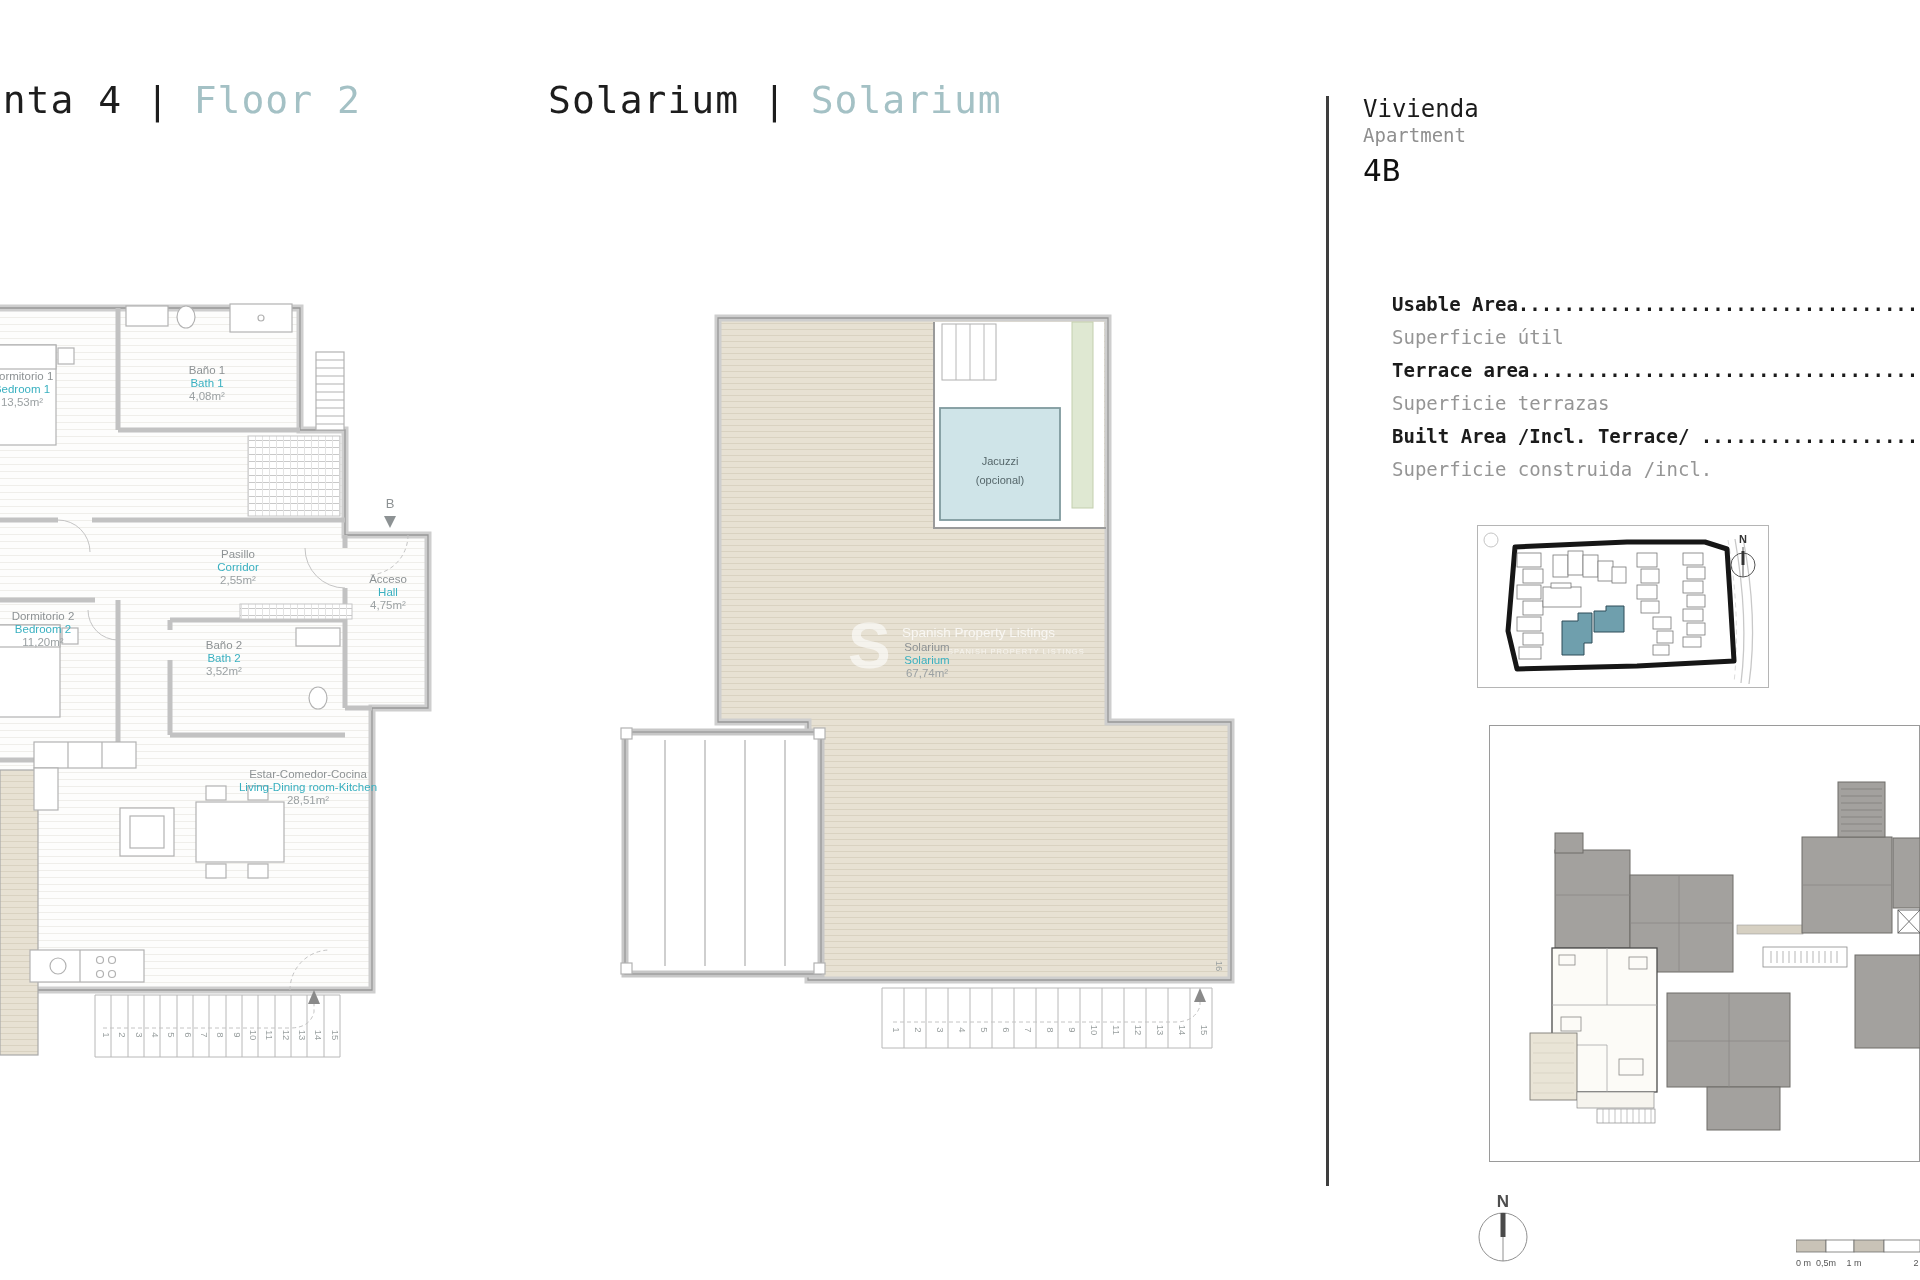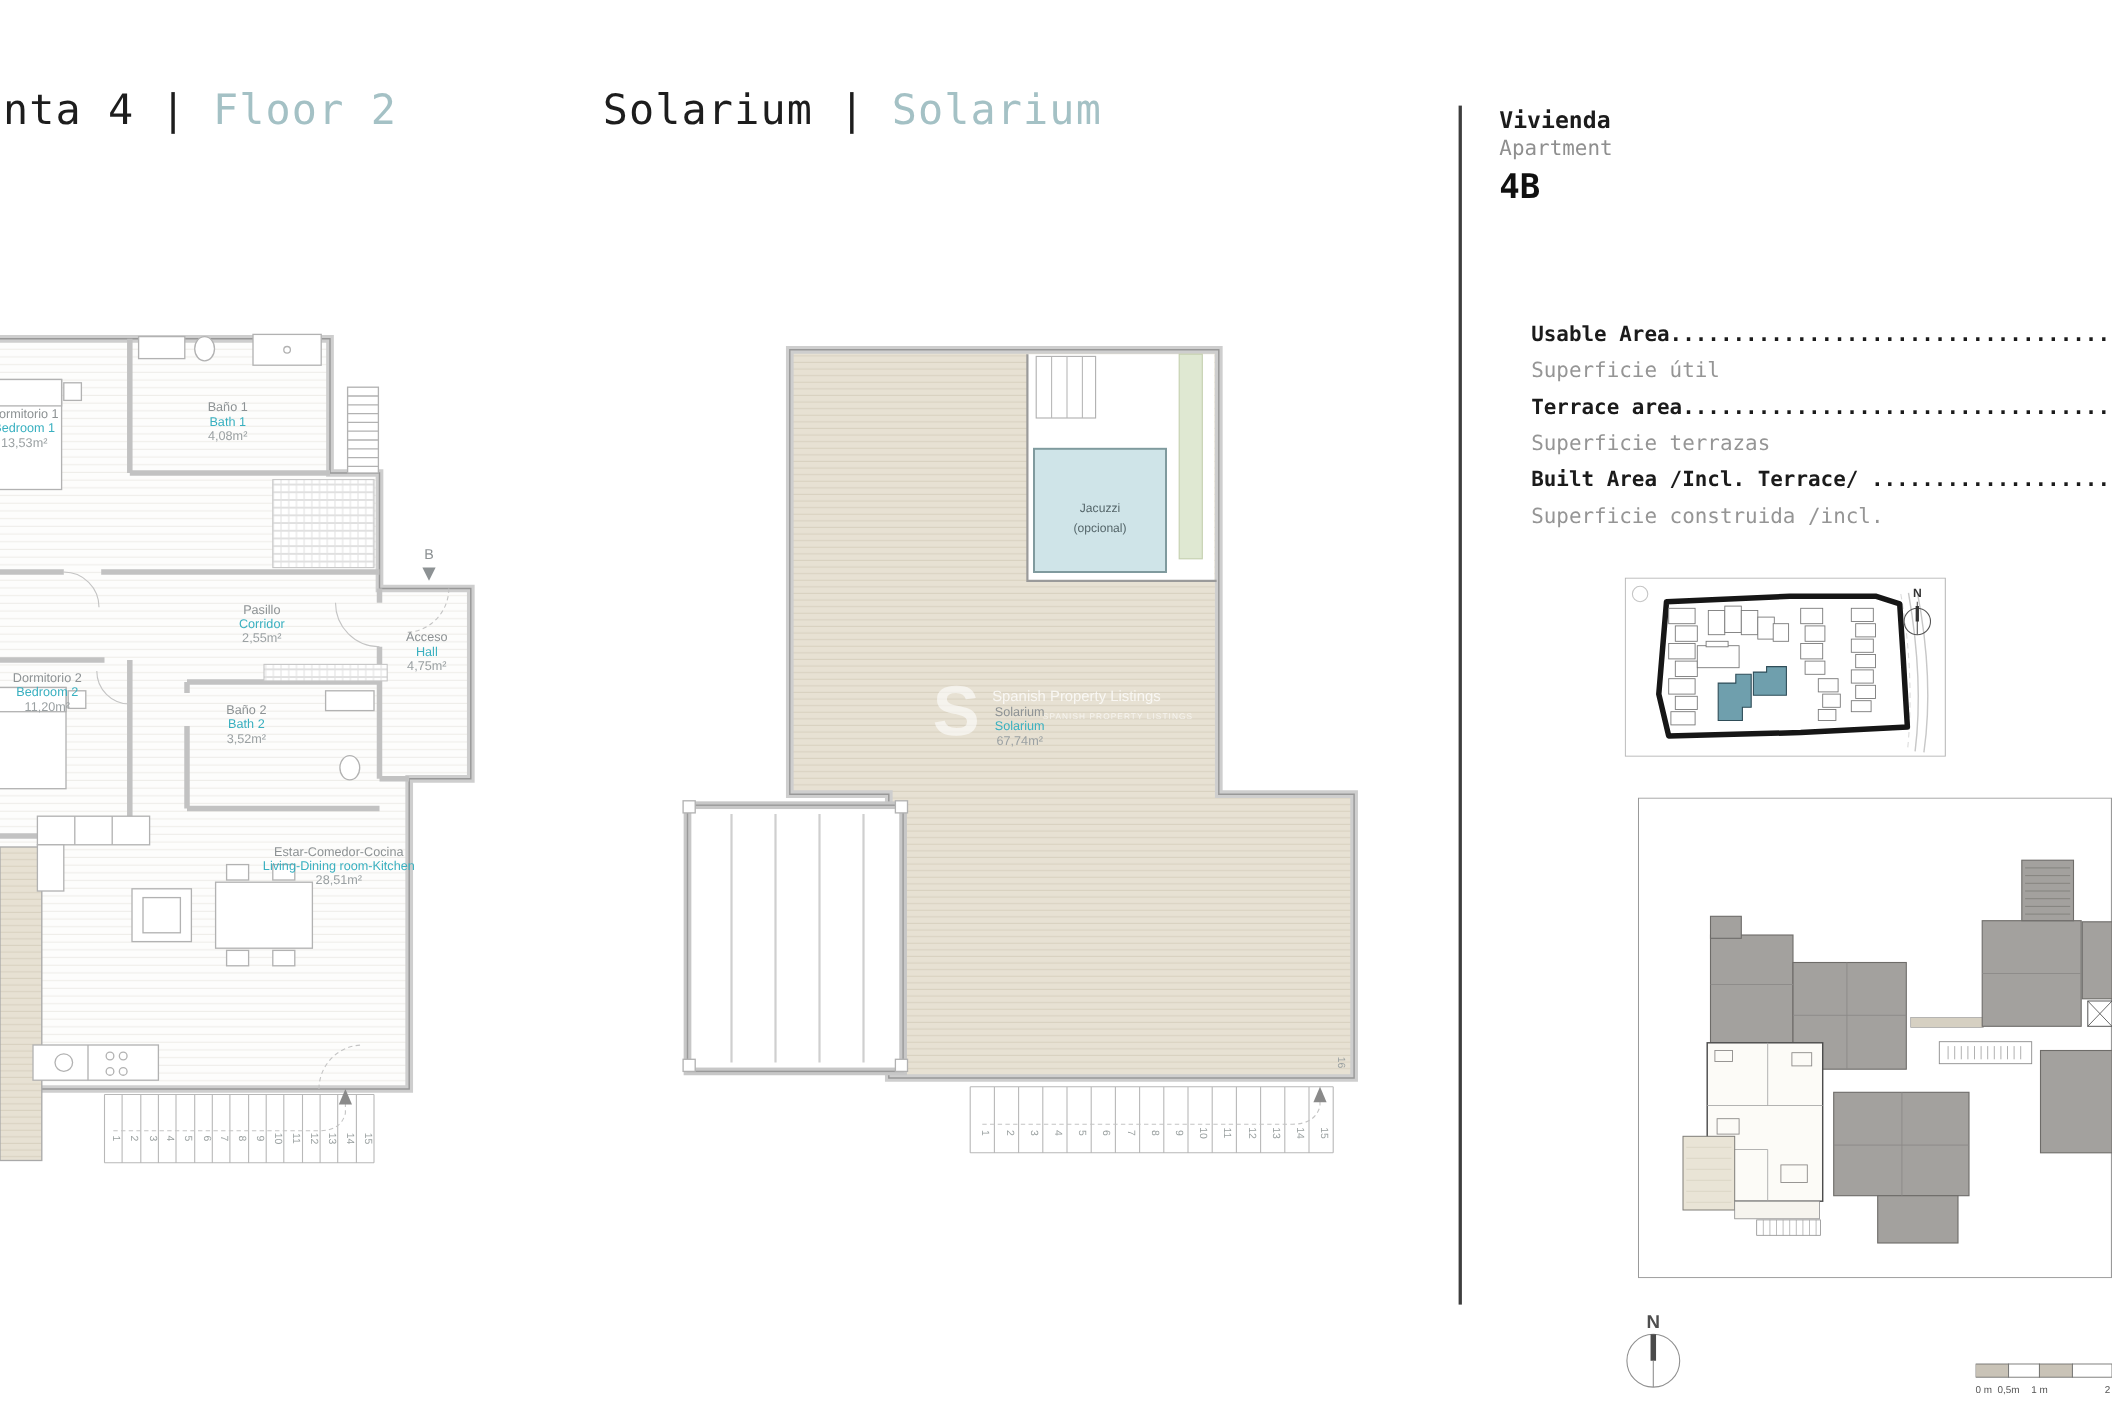--- a/index.html
+++ b/index.html
@@ -3,23 +3,23 @@
 <meta charset="utf-8">
 <style>
   html,body{margin:0;padding:0}
   body{width:1920px;height:1280px;background:#ffffff;overflow:hidden;position:relative;
        font-family:"Liberation Sans",sans-serif}
   .abs{position:absolute}
   .mono{font-family:"DejaVu Sans Mono",monospace}
   .title{font-size:38px;letter-spacing:1px;white-space:nowrap;color:#1d1d1d}
   .title .t-en{color:#a4c1c5}
   .divider{width:3px;background:#3e3e3e}
-  .iv-head{font-size:21px;font-weight:bold;color:#1b1b1b;line-height:26px}
+  .iv-head{font-size:24px;font-weight:normal;color:#1b1b1b;line-height:26px}
   .iv-sub{font-size:19px;color:#8f8f8f;line-height:26px}
-  .iv-unit{font-size:31px;font-weight:bold;color:#101010;margin-top:4px}
+  .iv-unit{font-size:31px;font-weight:normal;color:#101010;margin-top:4px}
   .rows{width:557px;overflow:hidden}
   .row-en{font-size:19px;font-weight:bold;color:#1b1b1b;line-height:33px;white-space:nowrap}
   .row-es{font-size:19px;color:#959595;line-height:33px;white-space:nowrap}
   svg text{font-family:"Liberation Sans",sans-serif}
   .t-es{fill:#8d9294;font-size:11.5px;text-anchor:middle}
   .t-enl{fill:#39b0c0;font-size:11.5px;text-anchor:middle}
   .t-ar{fill:#9ba1a3;font-size:11.5px;text-anchor:middle}
   .stair-n{fill:#9aa0a0;font-size:9.5px;text-anchor:middle}
   .wallO{fill:none;stroke:#cecece;stroke-width:7;stroke-linejoin:miter}
   .wallI{fill:none;stroke:#989898;stroke-width:1.3;stroke-linejoin:miter}

